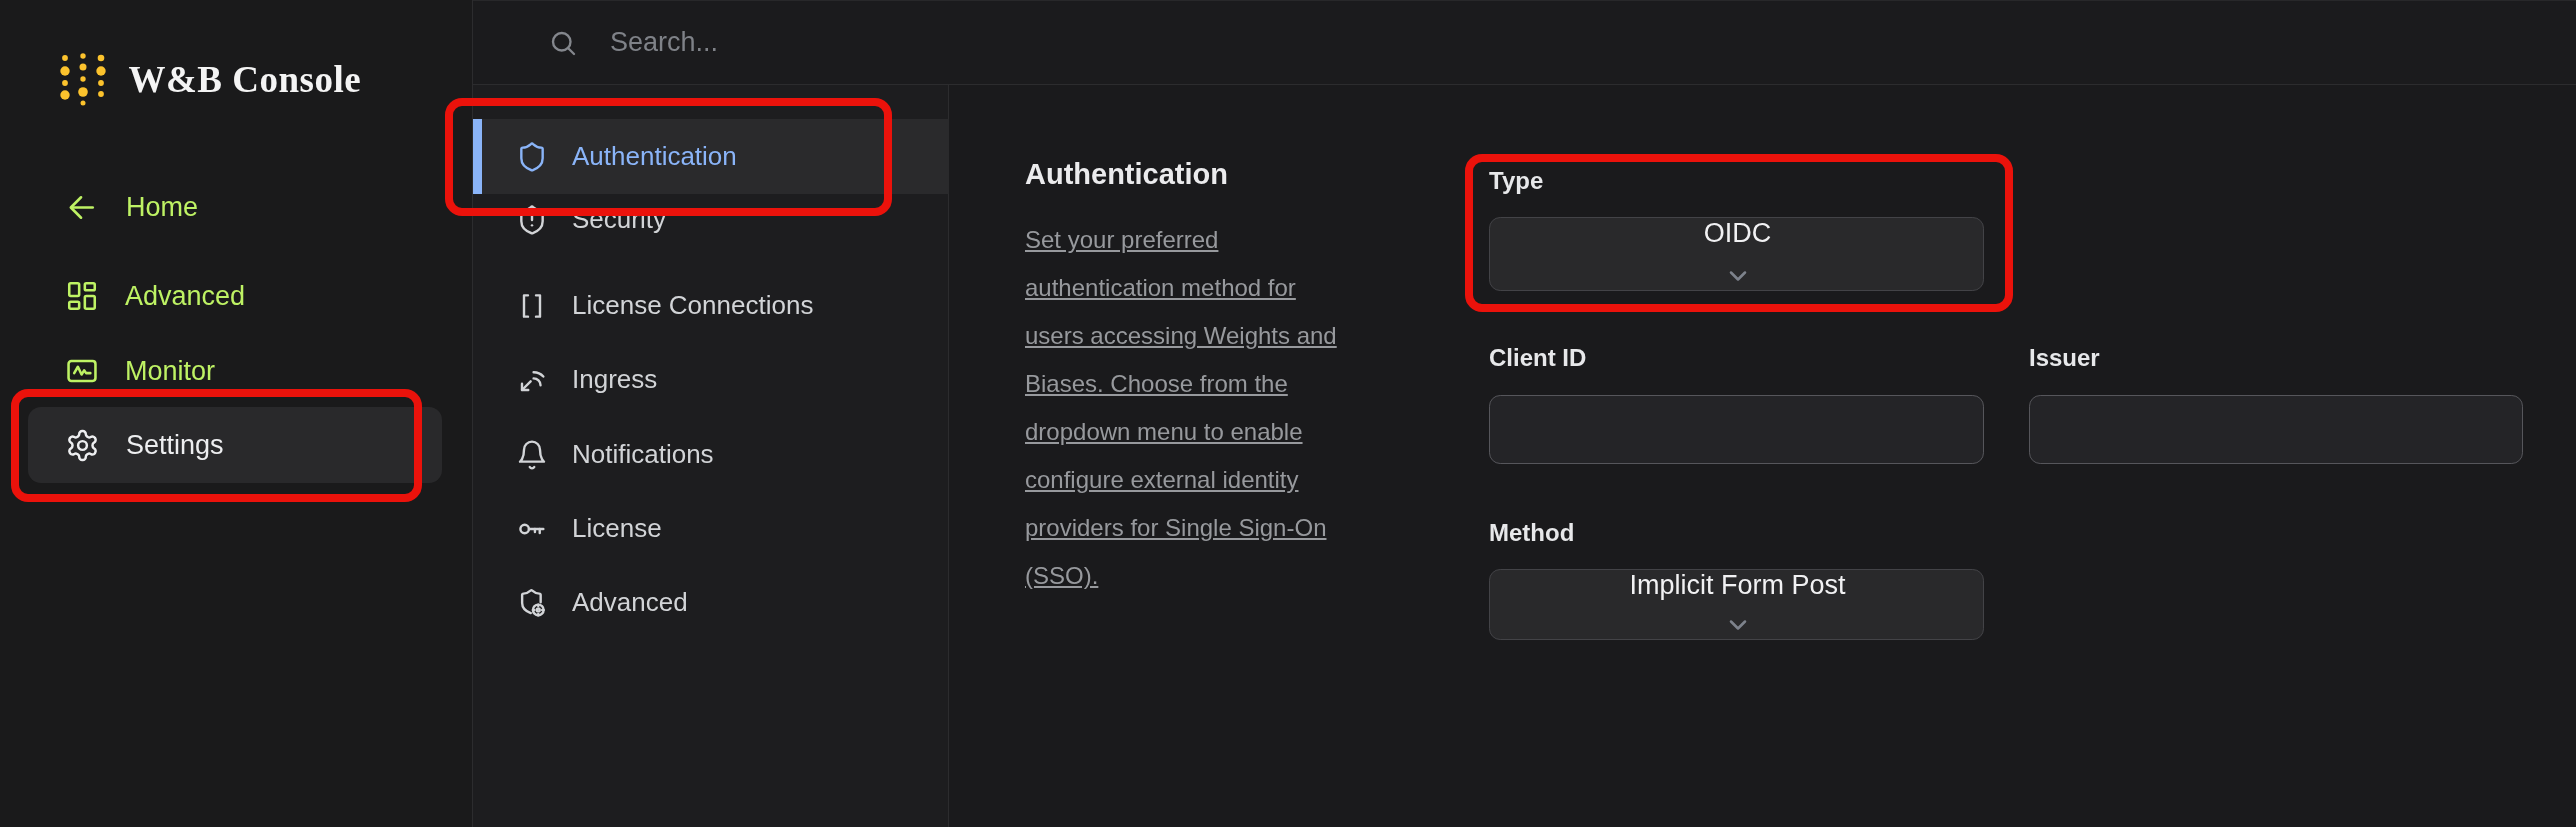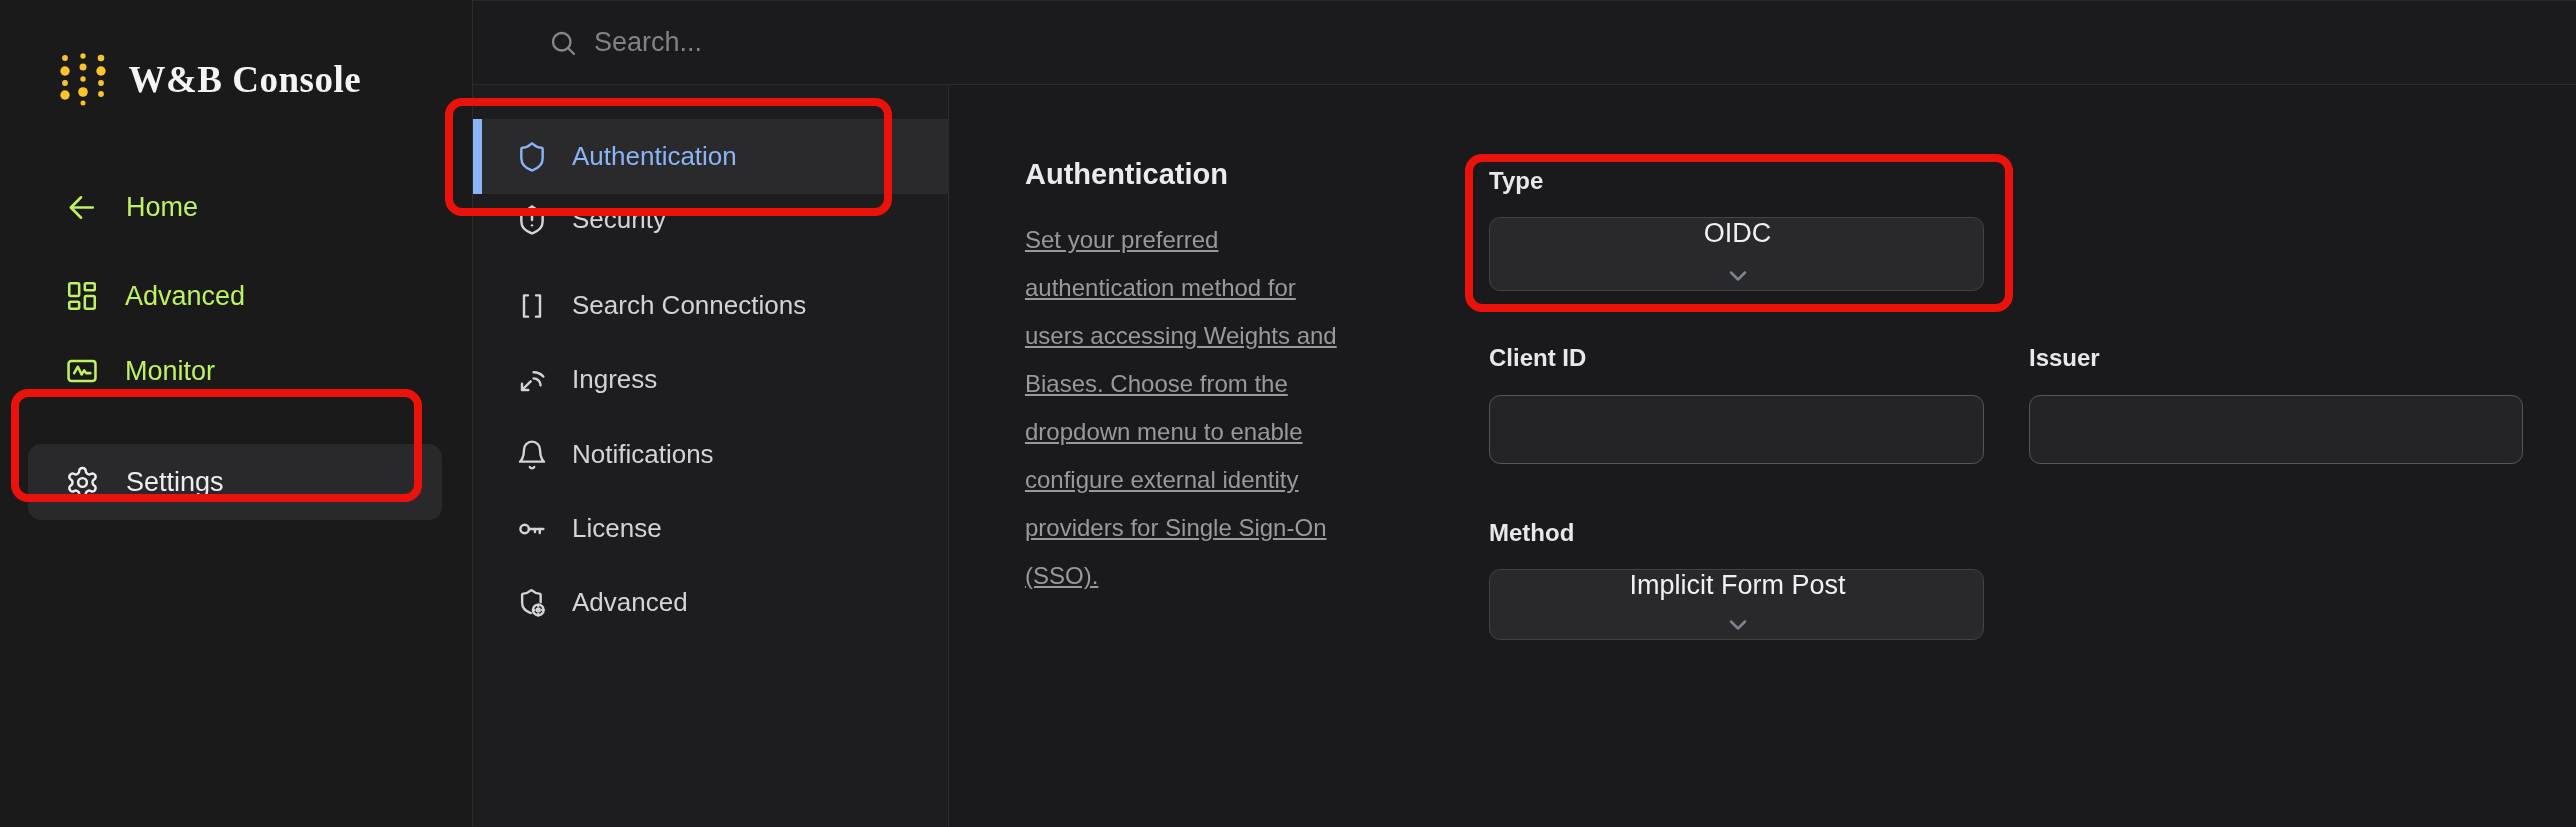--- a/index.html
+++ b/index.html
@@ -22,30 +22,30 @@
     color:#f4f4f4; letter-spacing:0.5px;
   }
   .nav1-item {
     position:absolute; left:65px; height:52px; display:flex; align-items:center; gap:26px;
     color:#bef264; font-size:27px; cursor:pointer;
   }
   .nav1-item svg { flex:0 0 auto; }
   .settings-pill {
     position:absolute; left:28px; top:407px; width:414px; height:76px;
     background:#29292b; border-radius:13px; display:flex; align-items:center; gap:26px;
-    padding-left:37px; color:#edeef0; font-size:27px; font-weight:500; cursor:pointer;margin-top:37px;
+    padding-left:37px; color:#edeef0; font-size:27px; font-weight:500; cursor:pointer;
   }
 
   
   .topbar {
     left:473px; top:0; width:2103px; height:85px;
     background:#1b1b1d; border-bottom:0.9px solid #2c2c2e; border-top:1.9px solid #28282a;
     display:flex; align-items:center;
   }
-  .search-wrap { display:flex; align-items:center; gap:16px; margin-left:75px; color:#84878d; }
+  .search-wrap { display:flex; align-items:center; gap:32px; margin-left:75px; color:#84878d; }
   .search-input {
     background:transparent; border:none; outline:none; color:#c9cbce;
     font-size:27px; width:839px; font-family:"Liberation Sans", sans-serif;
   }
   .search-input::placeholder { color:#7f8288; opacity:1; }
 
   
   .sidebar2 {
     left:473px; top:85px; width:476px; height:743px;
     background:#1d1d1f; border-right:0.9px solid #2c2c2e;
@@ -182,21 +182,21 @@
         <path d="M12 16h.01"></path>
     </svg>
     <span>Security</span>
   </div>
 
   <div class="nav2-item" style="top:183px;">
     <svg width="32" height="32" viewBox="0 0 24 24" fill="none" stroke="currentColor" stroke-width="1.8" stroke-linecap="round" stroke-linejoin="round">
       <path d="M9 4H6v16h3"></path>
         <path d="M15 4h3v16h-3"></path>
     </svg>
-    <span>Search Connections</span>
+    <span>License Connections</span>
   </div>
 
   <div class="nav2-item" style="top:257px;">
     <svg width="32" height="32" viewBox="0 0 24 24" fill="none" stroke="currentColor" stroke-width="1.8" stroke-linecap="round" stroke-linejoin="round">
       <path d="M11 13 4.5 19.5"></path>
         <path d="M4.5 14.8v4.7h4.7"></path>
       <path d="M13.2 10.8a5.2 5.2 0 0 1 5.2 5.2"></path>
       <path d="M13.2 6.2a9.8 9.8 0 0 1 7.3 3.2"></path>
     </svg>
     <span>Ingress</span>

